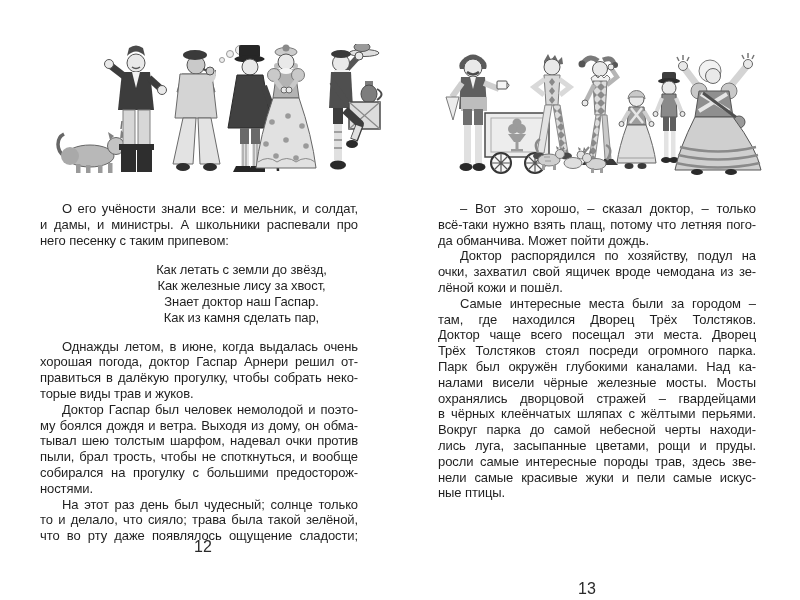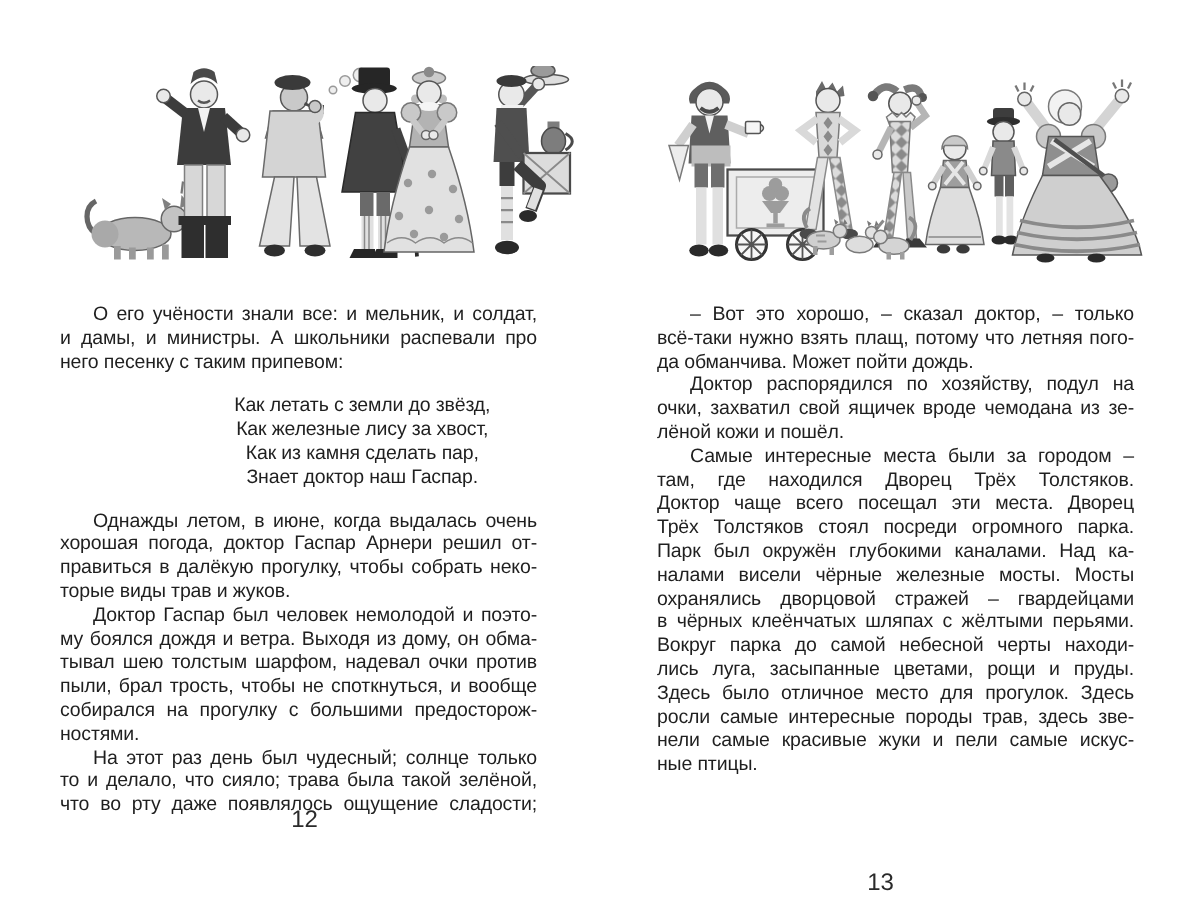--- a/index.html
+++ b/index.html
@@ -306,22 +306,22 @@
 
 <div id="text-left" class="text-col">
     <div class="para">
       <div class="ln first">О его учёности знали все: и мельник, и солдат,</div>
       <div class="ln">и дамы, и министры. А школьники распевали про</div>
       <div class="ln last">него песенку с таким припевом:</div>
     </div>
     <div class="poem">
       <div class="poem-ln">Как летать с земли до звёзд,</div>
       <div class="poem-ln">Как железные лису за хвост,</div>
+      <div class="poem-ln">Знает доктор наш Гаспар.</div>
       <div class="poem-ln">Как из камня сделать пар,</div>
-      <div class="poem-ln">Знает доктор наш Гаспар.</div>
     </div>
     <div class="para">
       <div class="ln first">Однажды летом, в июне, когда выдалась очень</div>
       <div class="ln">хорошая погода, доктор Гаспар Арнери решил от-</div>
       <div class="ln">правиться в далёкую прогулку, чтобы собрать неко-</div>
       <div class="ln last">торые виды трав и жуков.</div>
     </div>
     <div class="para">
       <div class="ln first">Доктор Гаспар был человек немолодой и поэто-</div>
       <div class="ln">му боялся дождя и ветра. Выходя из дому, он обма-</div>
@@ -352,21 +352,20 @@
       <div class="ln first">Самые интересные места были за городом –</div>
       <div class="ln">там, где находился Дворец Трёх Толстяков.</div>
       <div class="ln">Доктор чаще всего посещал эти места. Дворец</div>
       <div class="ln">Трёх Толстяков стоял посреди огромного парка.</div>
       <div class="ln">Парк был окружён глубокими каналами. Над ка-</div>
       <div class="ln">налами висели чёрные железные мосты. Мосты</div>
       <div class="ln">охранялись дворцовой стражей – гвардейцами</div>
       <div class="ln">в чёрных клеёнчатых шляпах с жёлтыми перьями.</div>
       <div class="ln">Вокруг парка до самой небесной черты находи-</div>
       <div class="ln">лись луга, засыпанные цветами, рощи и пруды.</div>
-      <div class="ln">Здесь было отличное место для прогулок. Здесь</div>
       <div class="ln">росли самые интересные породы трав, здесь зве-</div>
       <div class="ln">нели самые красивые жуки и пели самые искус-</div>
       <div class="ln last">ные птицы.</div>
     </div>
   </div>
 
 <div id="pn-left" class="pageno">12</div>
 <div id="pn-right" class="pageno">13</div>
 
 </body></html>

